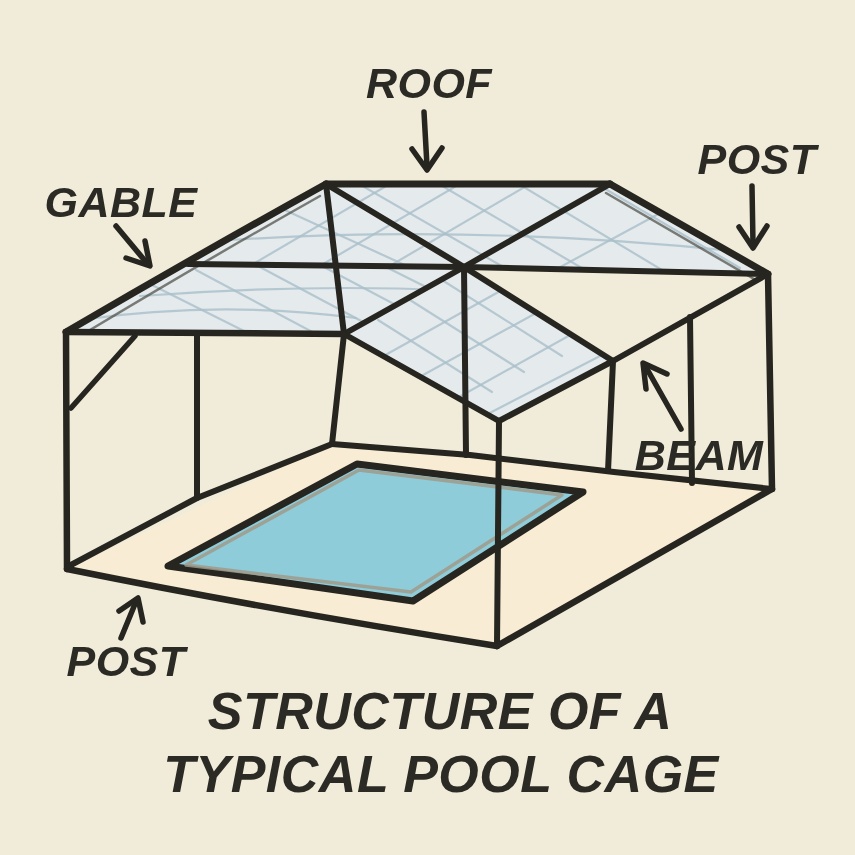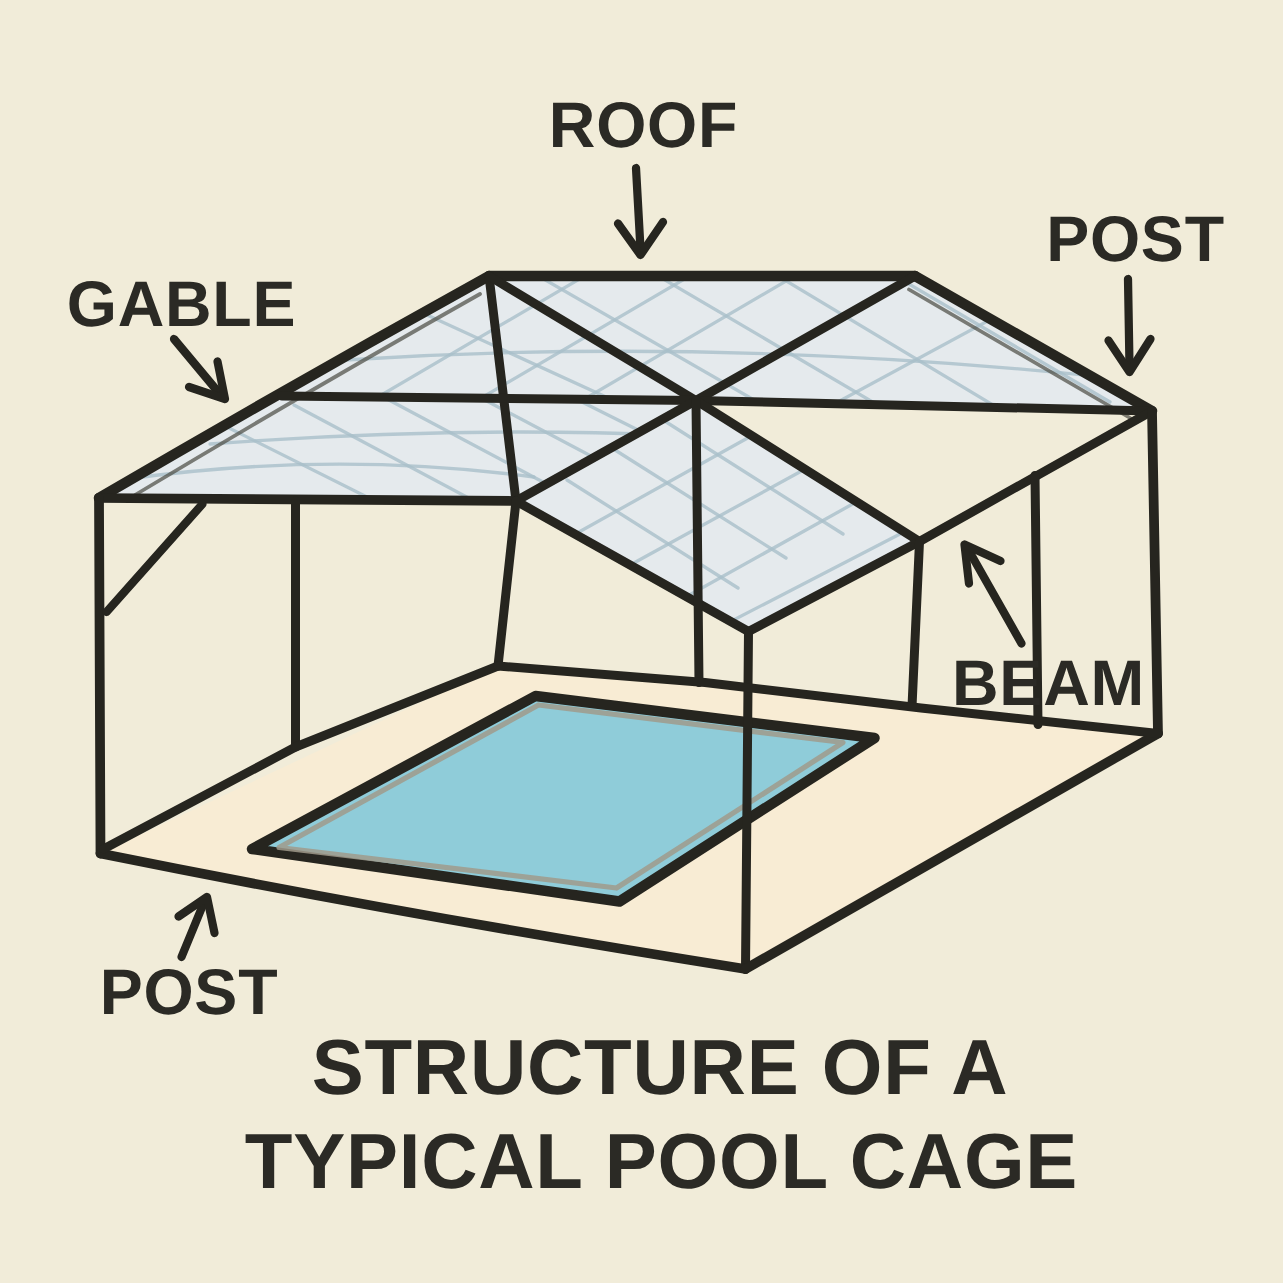--- a/index.html
+++ b/index.html
@@ -5,20 +5,21 @@
   html, body {
     margin: 0;
     padding: 0;
     background: #f1ecd9;
   }
   .stage {
     width: 855px;
     height: 855px;
     position: relative;
     overflow: hidden;
+    font-style: italic;
   }
   svg { display: block; }
   .frame-line {
     stroke: #26251f;
     fill: none;
     stroke-linecap: round;
     stroke-linejoin: round;
   }
   .thin-line {
     stroke: #4a4a42;

